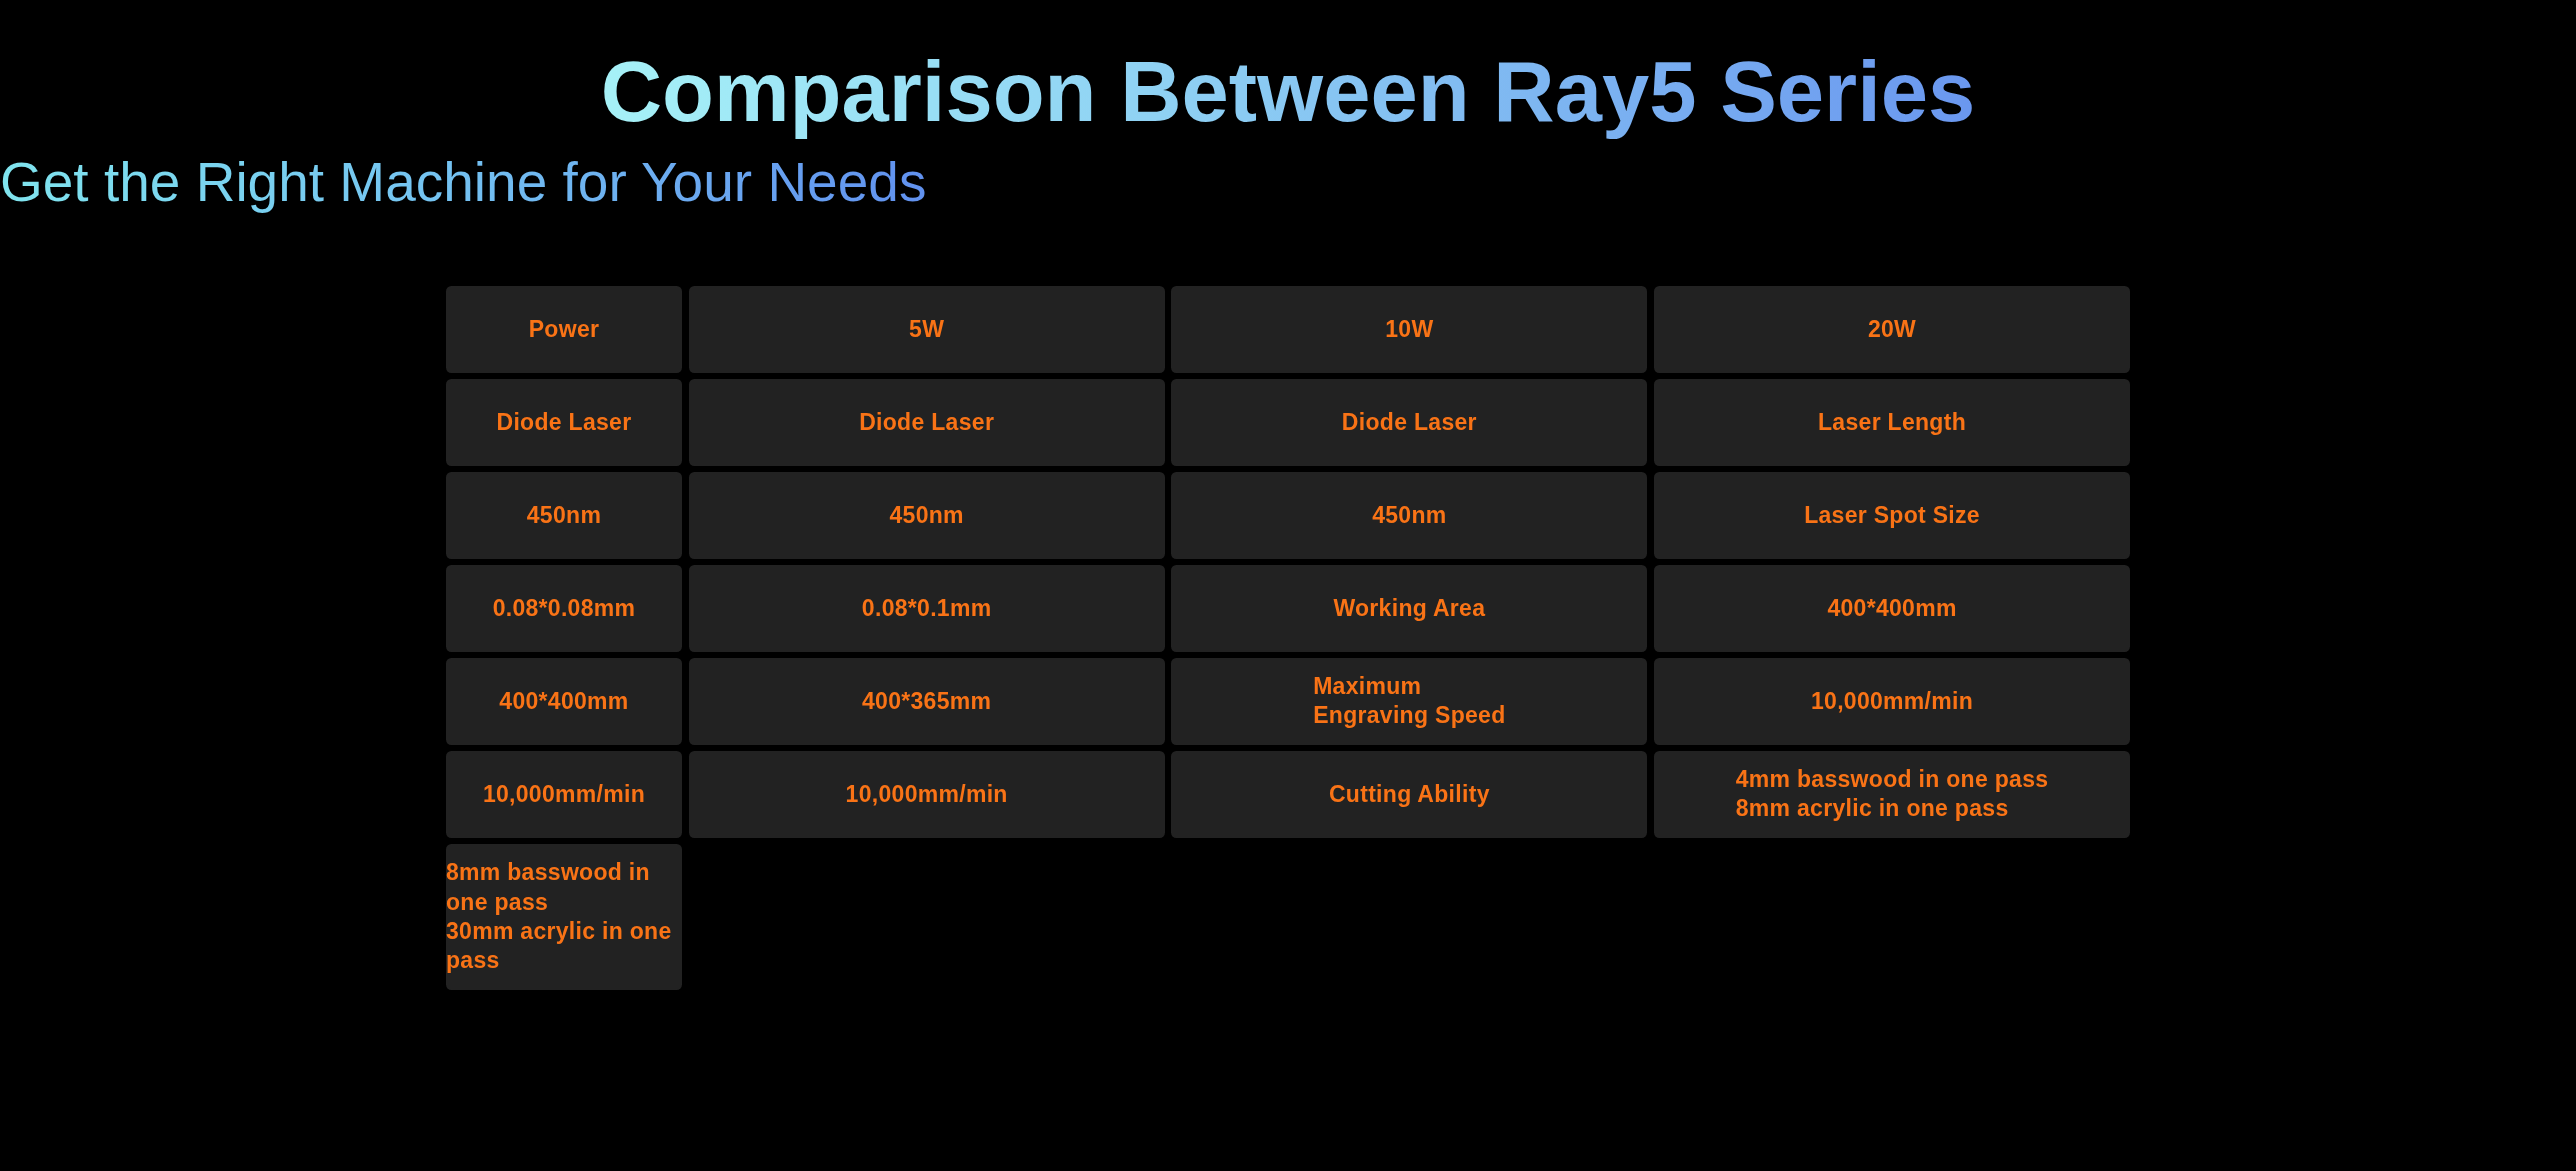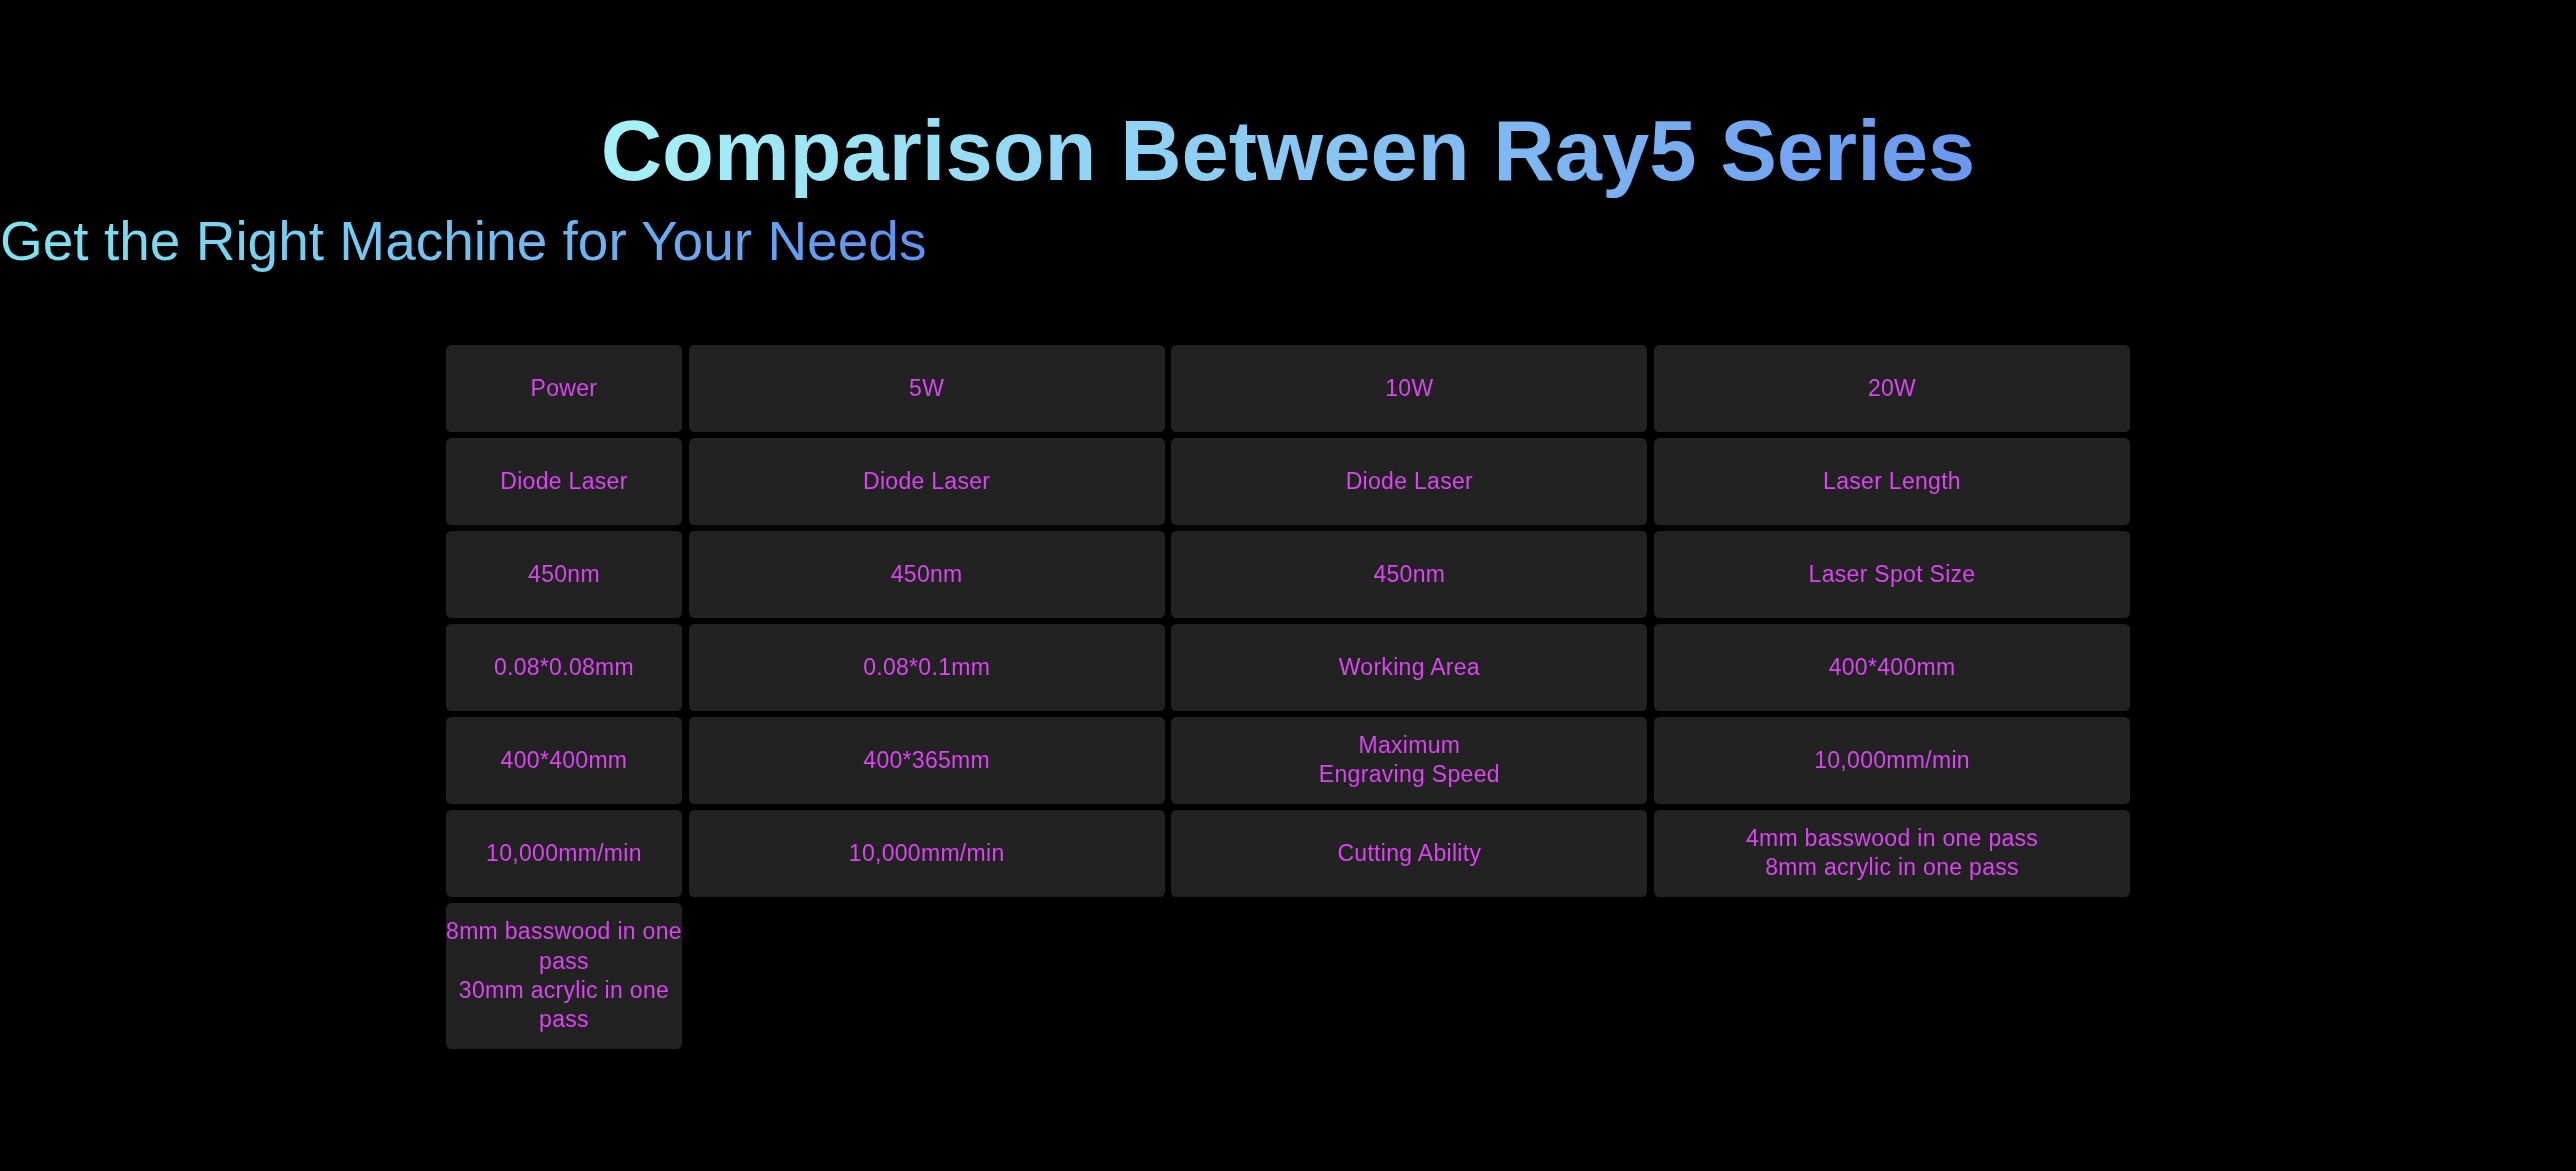--- a/index.html
+++ b/index.html
@@ -13,21 +13,21 @@
   }
 
   .page {
     width: 2576px;
     height: 1171px;
     position: relative;
   }
 
   .title {
     margin: 0;
-    padding-top: 101px;
+    padding-top: 42px;
     text-align: center;
     font-size: 85px;
     font-weight: 700;
     line-height: 1.18;
     letter-spacing: 0px;
   }
   .title .grad-text {
     display: inline-block;
     background: linear-gradient(90deg, #A6F1F7 0%, #8ED0F3 42%, #6A97EF 100%);
     -webkit-background-clip: text;
@@ -58,26 +58,27 @@
     gap: 6px 6.7px;
     width: max-content;
   }
 
   .cell {
     background: #222222;
     border-radius: 5.4px;
     display: flex;
     align-items: center;
     justify-content: center;
-    text-align: center;
-    color: #d946ef;
+    text-align: left;
+    color: #f97316;
     font-size: 23px;
     line-height: 1.28;
     white-space: pre-line;
     letter-spacing: 0.3px;
+    font-weight: bold;
   }
 </style>
 </head>
 <body>
 
 <div class="page">
 
   <h1 class="title"><span class="grad-text">Comparison Between Ray5 Series</span></h1>
 
   <h2 class="subtitle"><span class="grad-text">Get the Right Machine for Your Needs</span></h2>

